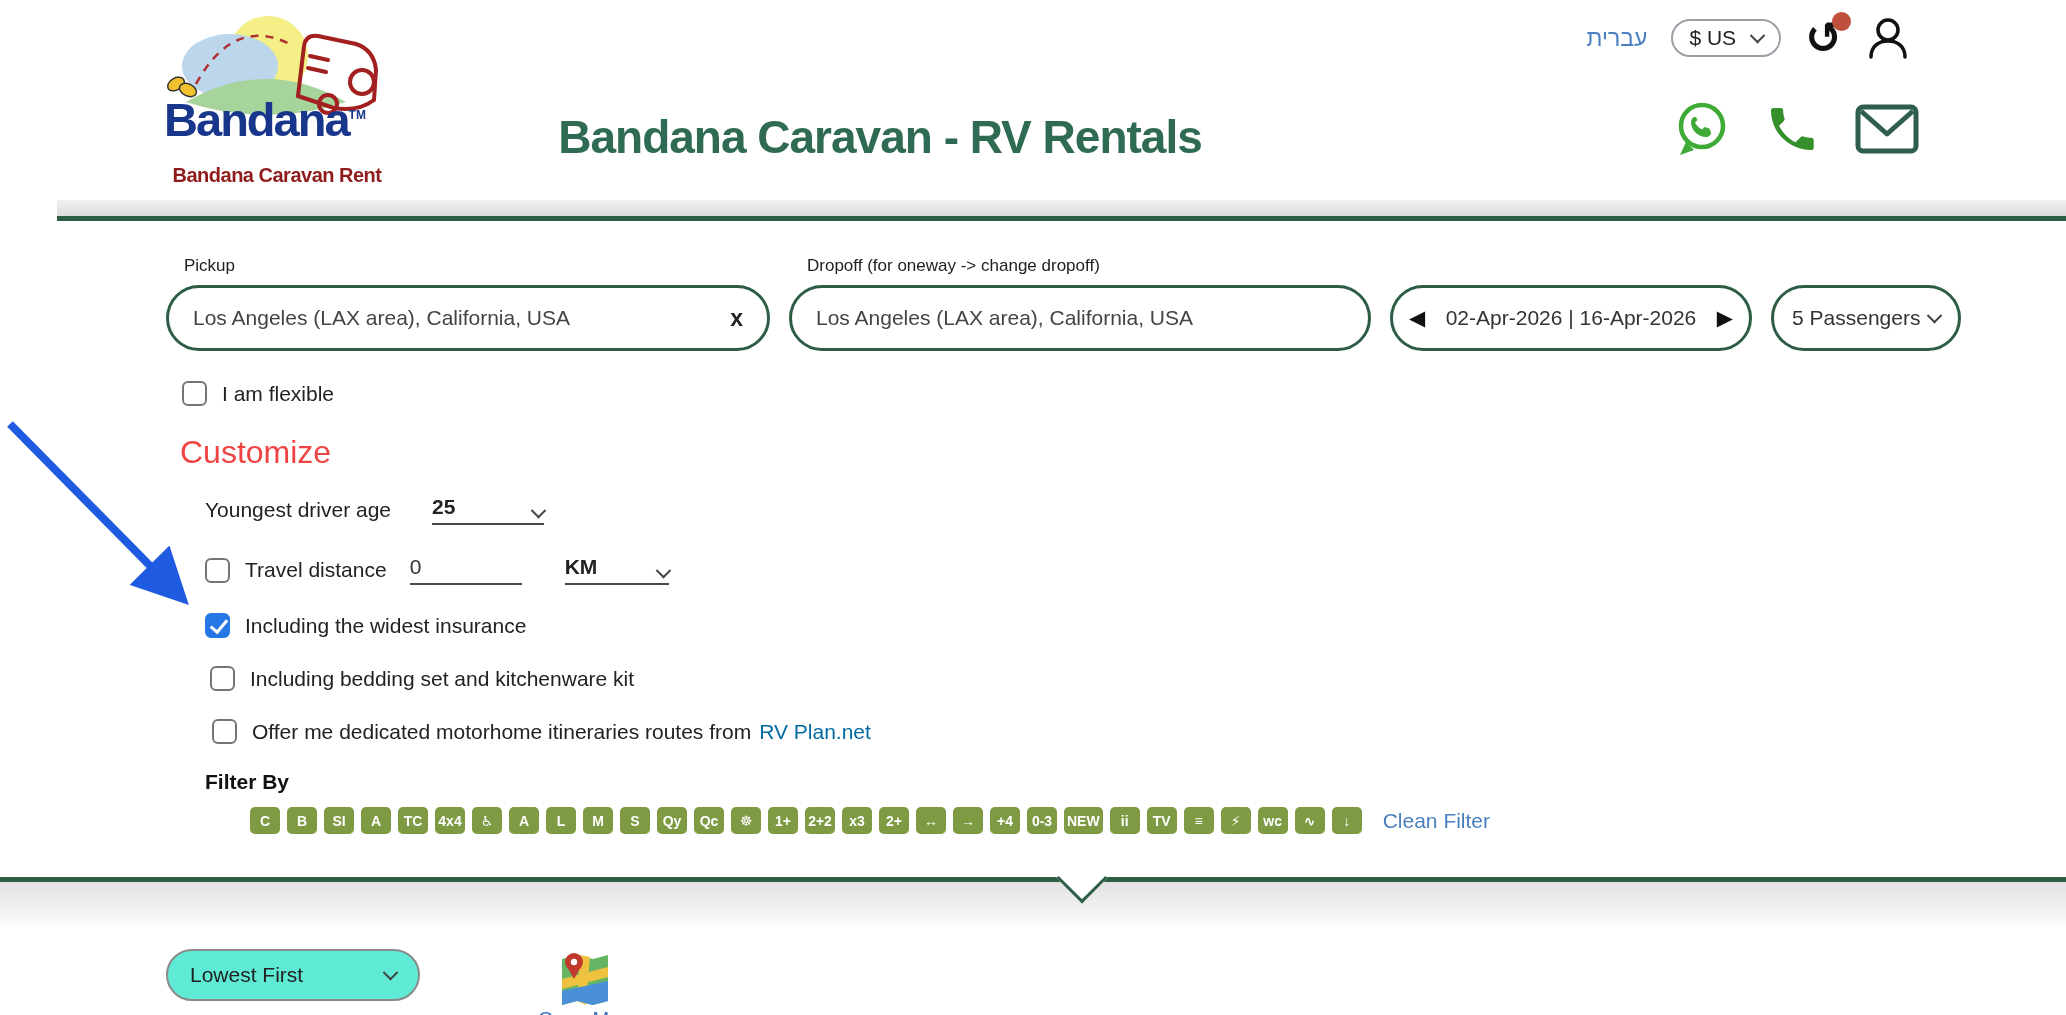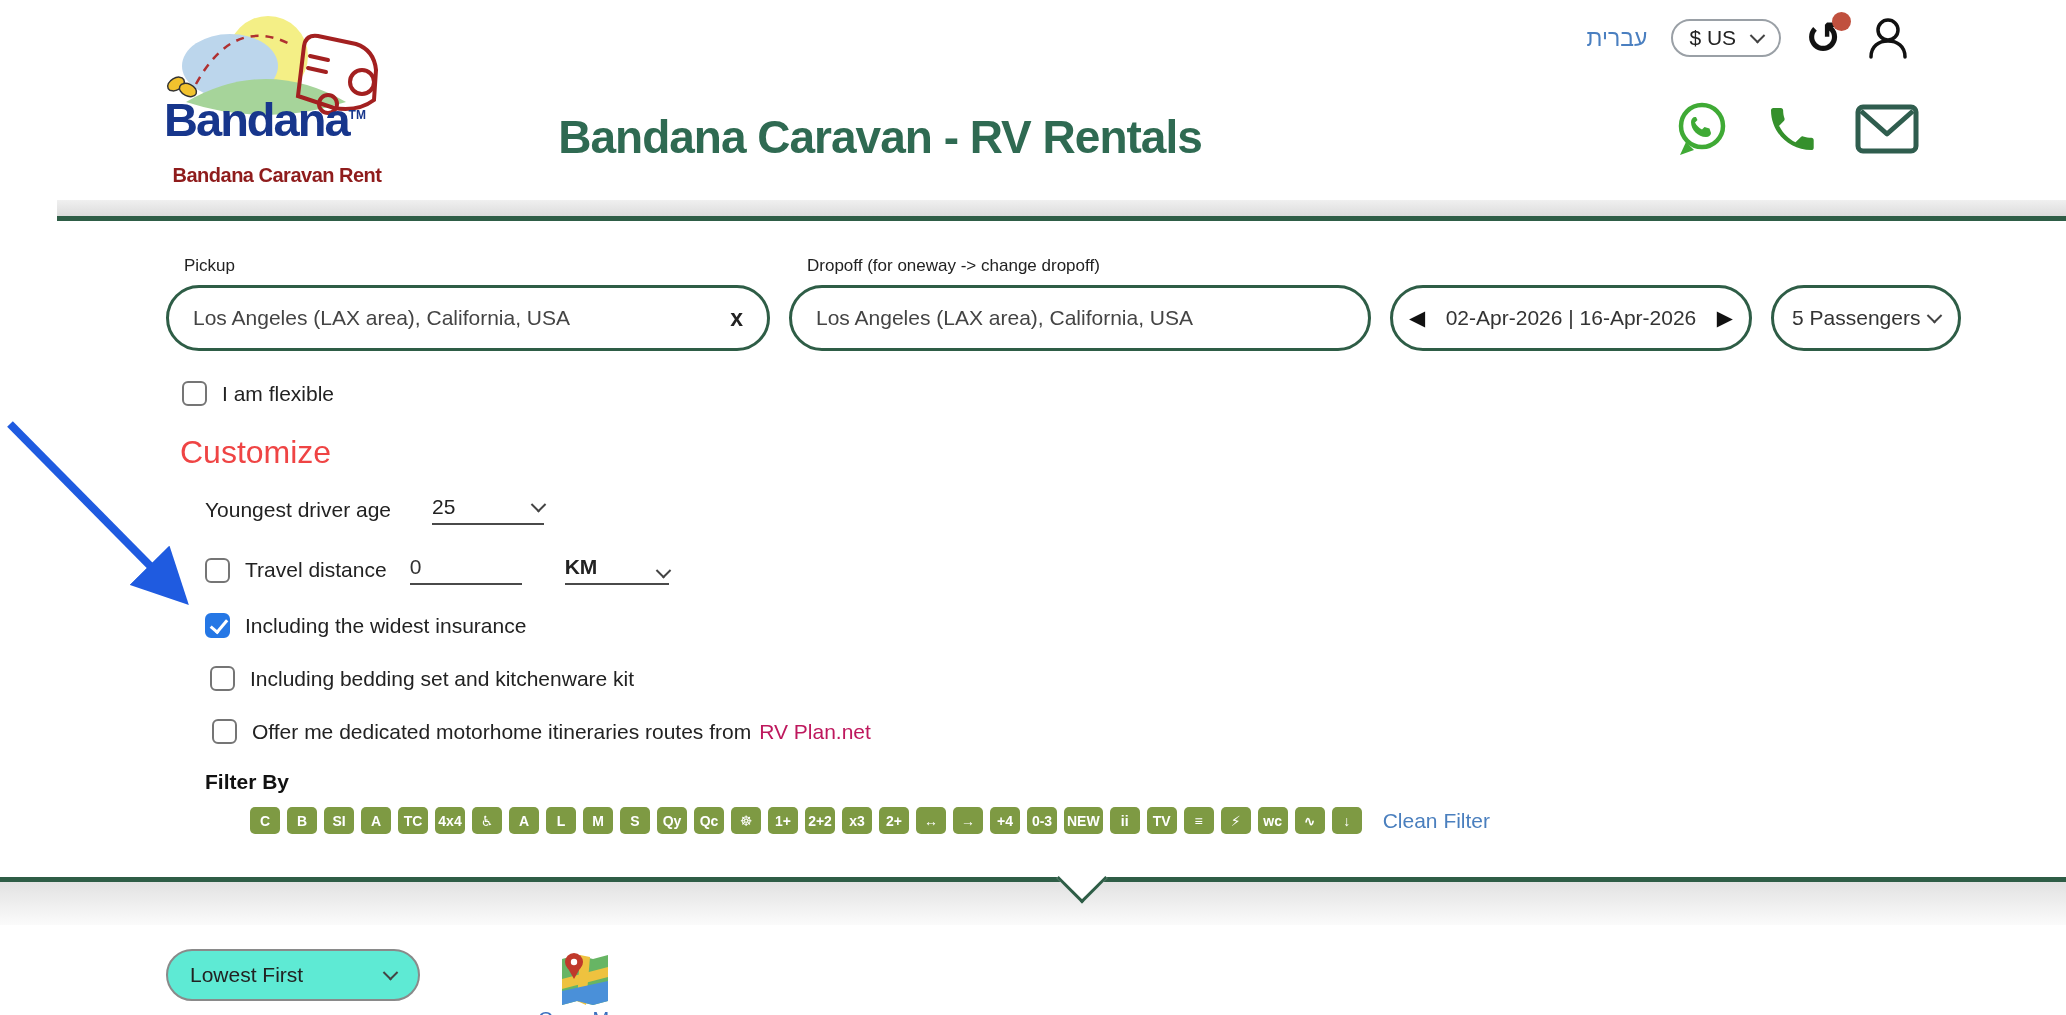--- a/index.html
+++ b/index.html
@@ -56,29 +56,29 @@
     border:solid #fff; border-width:0 3.5px 3.5px 0; transform:rotate(40deg); }
 
   .row-flex { display:flex; align-items:center; gap:15px; font-size:21px; color:#222; }
   .flexible-row { margin:30px 0 0 16px; }
   .customize { margin:28px 0 0 14px; font-size:32px; color:#ef4444; cursor:pointer; }
 
   .sub { margin-left:39px; }
   .age-row { margin-top:24px; }
   .uline { border-bottom:2px solid #4a4a4a; display:flex; align-items:flex-end;
     padding-bottom:4px; font-size:21px; }
-  .sel-age { width:112px; margin-left:26px; font-weight:normal; color:#222;align-items:center; }
+  .sel-age { width:112px; margin-left:26px; font-weight:bold; color:#222; }
   .sel-age .chev, .sel-km .chev, .sel-sort .chev { margin-left:auto; }
   .dist-row { margin-top:30px; }
   .inp-dist { width:112px; margin-left:8px; color:#333; }
   .sel-km { width:104px; margin-left:28px; font-weight:bold; color:#222; }
   .ins-row { margin-top:28px; }
   .bed-row { margin-top:28px;margin-left:44px; }
   .itin-row { margin-top:28px; margin-left:46px; }
-  .blue-link { color:#be185d; cursor:pointer; }
+  .blue-link { color:#0369a1; cursor:pointer; }
 
   .filter-label { margin-top:26px; font-size:21px; font-weight:bold; color:#111; }
   .ficons { margin-top:13px; display:flex; align-items:center; gap:7px; }
   .ficon { min-width:30px; height:27px; padding:0 3px; background:#7e9a43; border-radius:5px;
     color:#fff; font-weight:bold; font-size:14px; display:flex; align-items:center;
     justify-content:center; cursor:pointer; }
   .clean-filter { margin-left:14px; font-size:21px; color:#4a7fbe; cursor:pointer; white-space:nowrap; }
 
   .search-btn { position:absolute; top:554px; right:94px; width:298px; height:80px;
     border:none; border-radius:40px; background:#2d5c46; color:#fff; font-size:42px;

